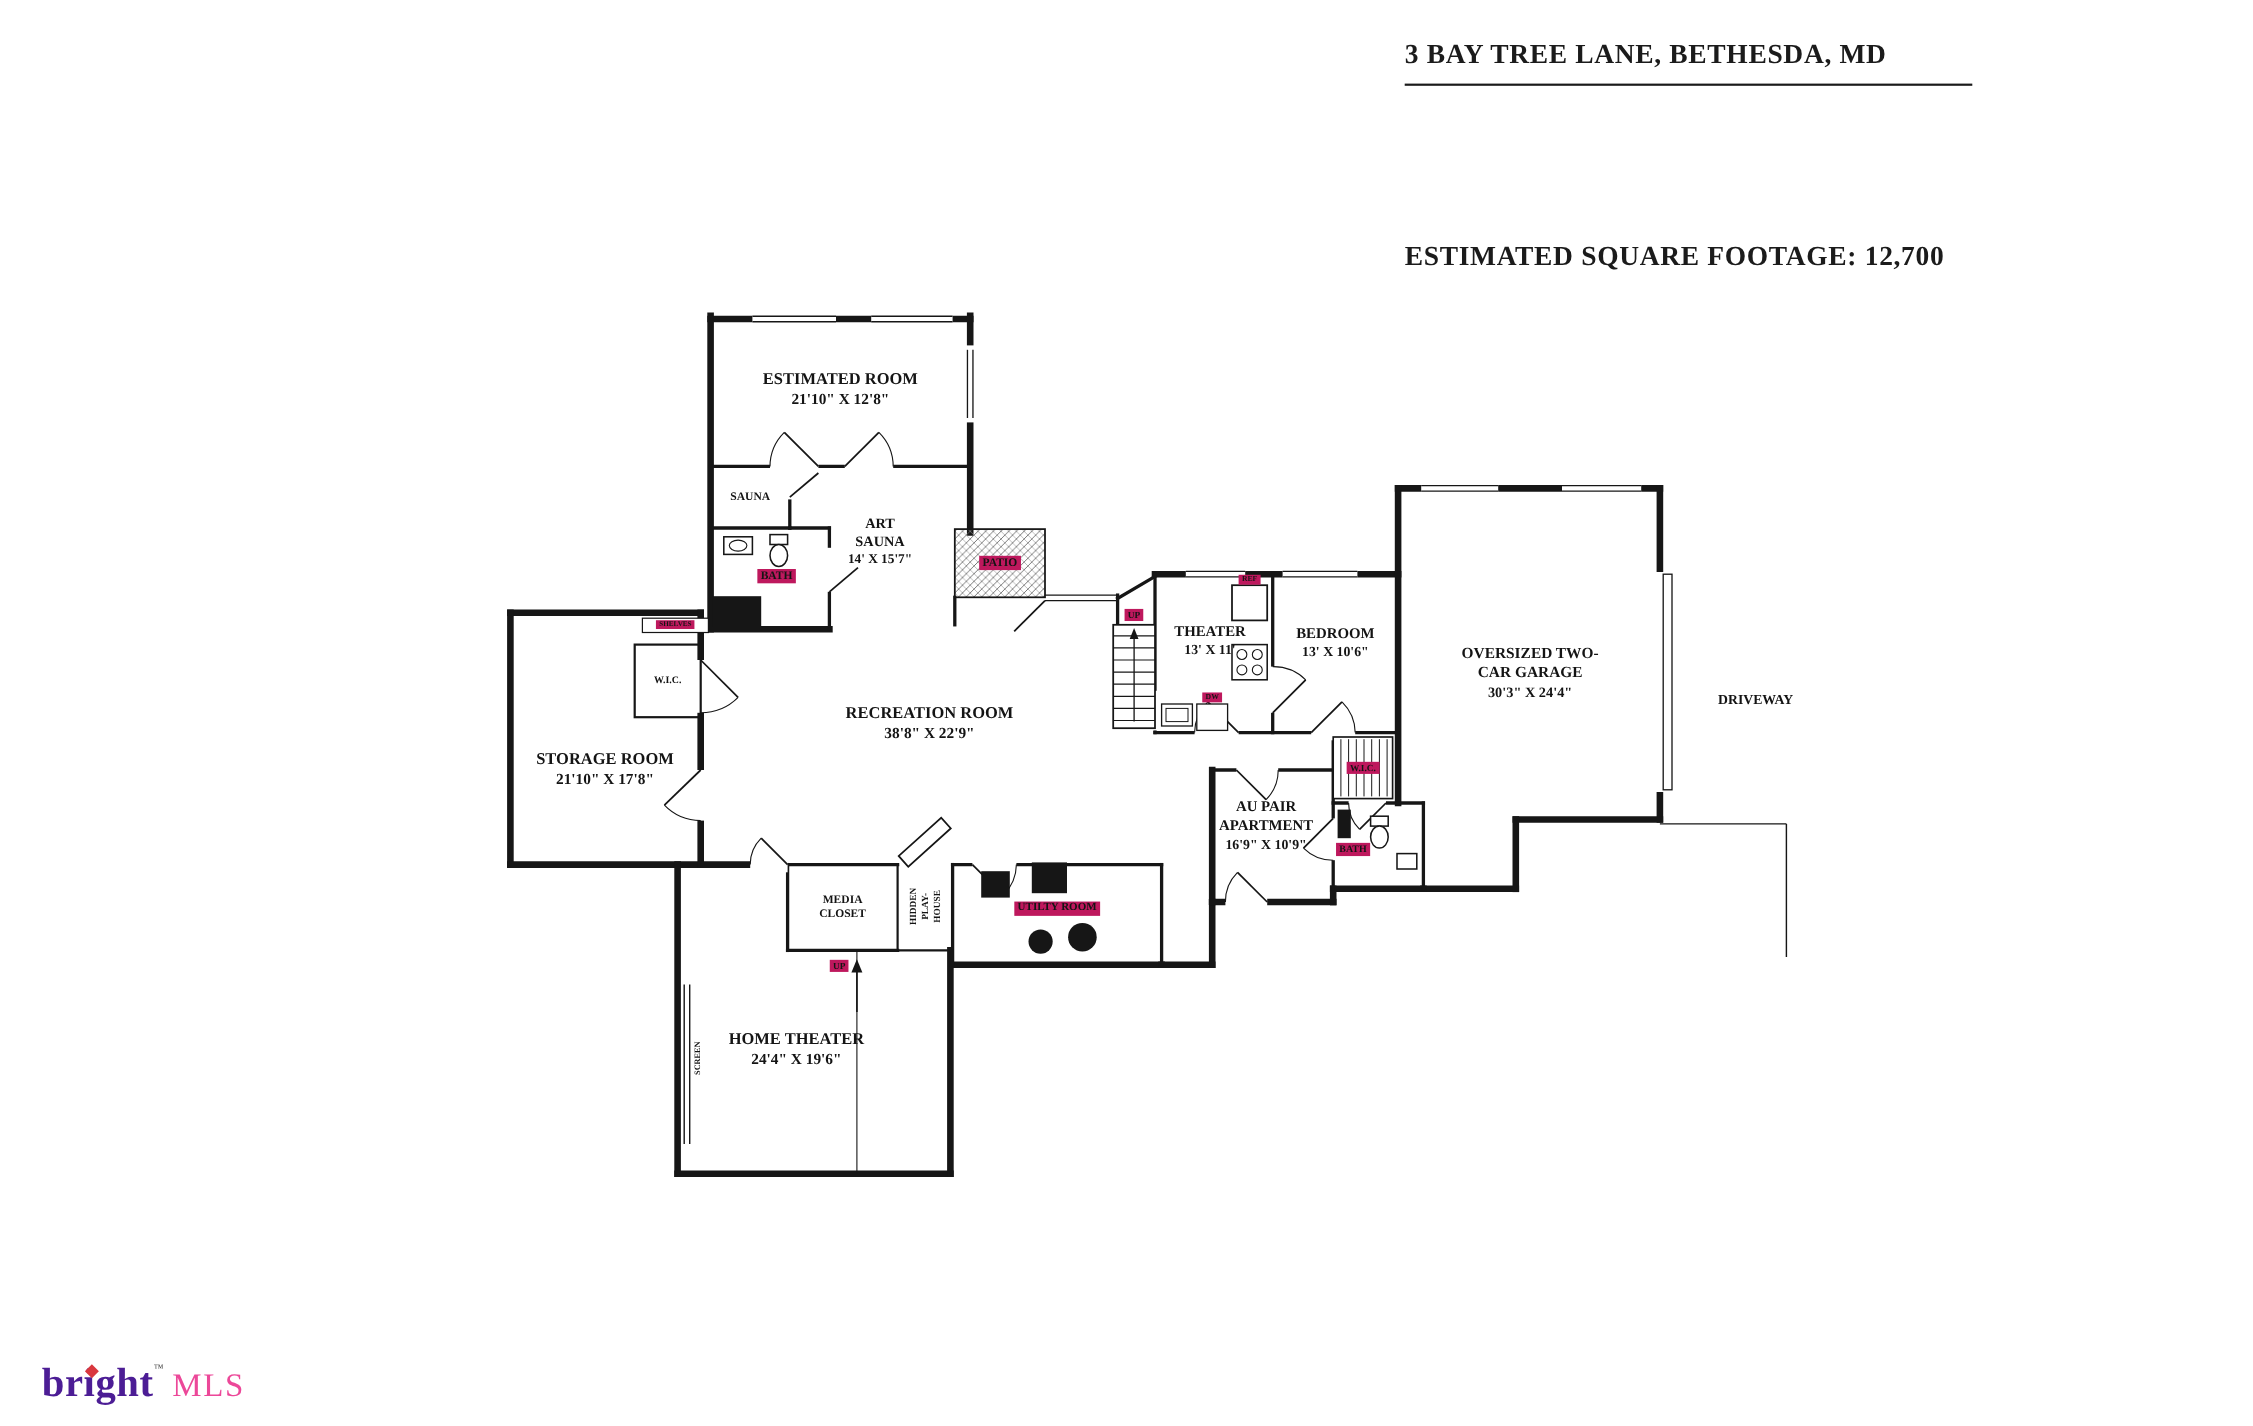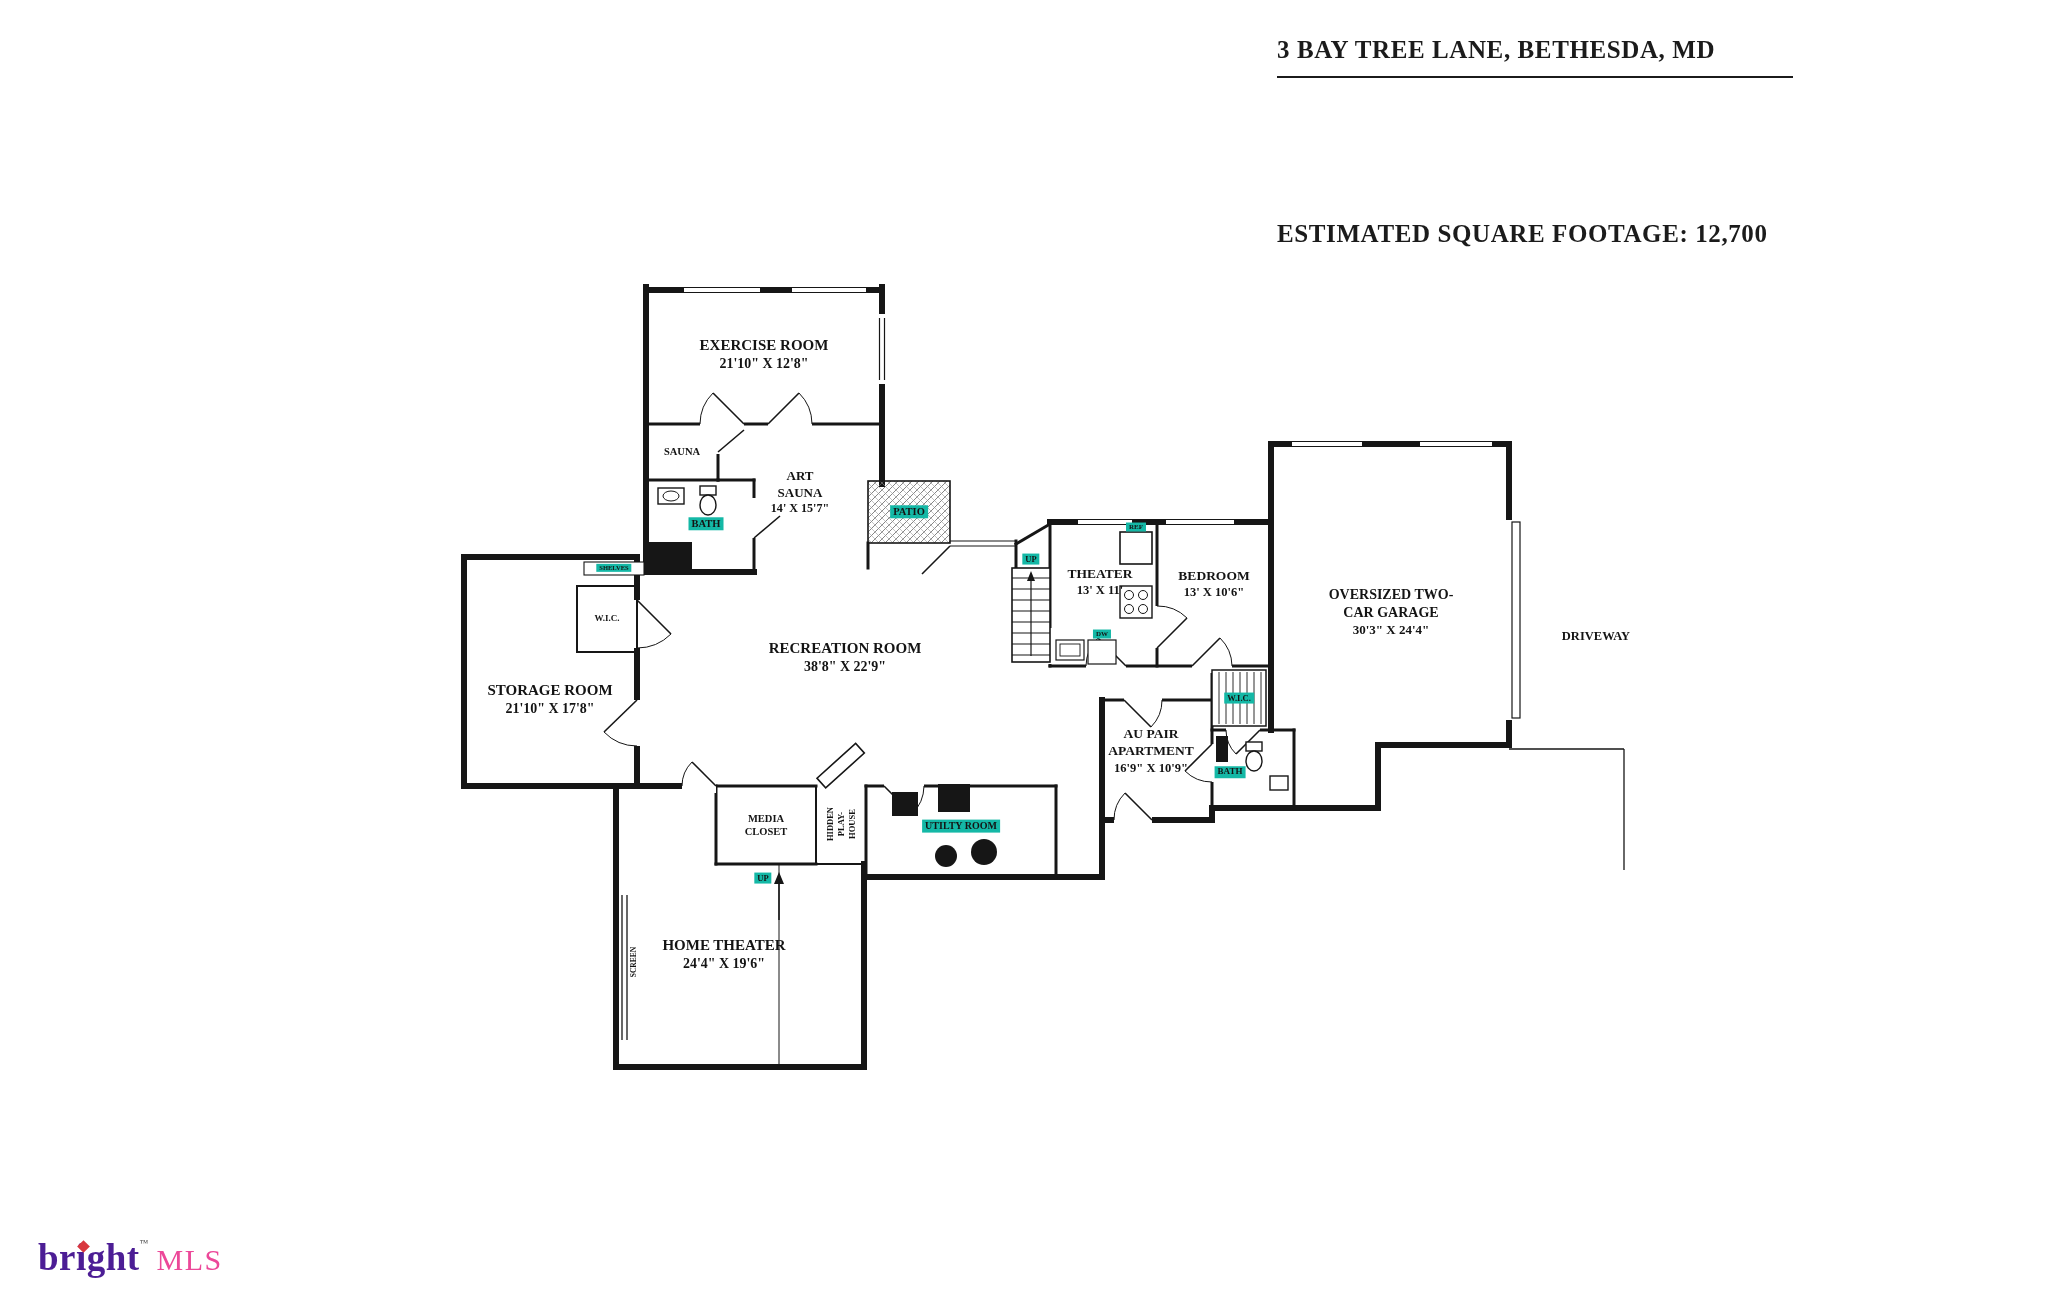--- a/index.html
+++ b/index.html
@@ -4,21 +4,21 @@
 <style>
   html,body{margin:0;padding:0;background:#fff;}
   .stage{position:relative;width:2048px;height:1296px;background:#ffffff;overflow:hidden;
          font-family:Liberation Serif, serif;color:#1b1b1b;padding-left:16px;}
   .hdr{position:absolute;font-weight:700;letter-spacing:.6px;color:#1b1b1b;}
   .lbl{position:absolute;transform:translate(-50%,-50%);text-align:center;color:#141414;
        font-weight:700;line-height:1.28;white-space:nowrap;}
   .lbl .nm{white-space:nowrap;}
   .lbl .nm.wrap{white-space:normal;}
   .lbl .dm{font-size:.93em;white-space:nowrap;}
-  .bg{background:#14b8a6;padding:0 3px;}
+  .bg{background:#be185d;padding:0 3px;}
   .rot{transform:translate(-50%,-50%) rotate(-90deg);}
   svg{position:absolute;left:0;top:0;}
   .lower-block{position:absolute;left:1258px;top:952px;color:#1b1b1b;}
   .lower-block .l1{font-size:30px;font-weight:700;letter-spacing:.5px;}
   .lower-block .l2{font-size:21px;font-weight:700;margin-top:10px;}
   .lower-block .l3{font-size:21px;font-weight:700;margin-top:8px;}
   .logo{position:absolute;left:38px;top:1236px;height:54px;}
   .logo .brand{font-size:37px;font-weight:800;color:#4c1d95;letter-spacing:.5px;}
   .logo .tm{font-size:9px;color:#3f3f3f;vertical-align:top;position:relative;top:2px;}
   .logo .mls{font-size:30px;font-weight:400;color:#ec4899;letter-spacing:1.5px;margin-left:8px;}
@@ -277,21 +277,21 @@
     <g stroke="#161616" stroke-width="1.3" fill="none">
       <line x1="1509" y1="749" x2="1624" y2="749"></line>
       <line x1="1624" y1="749" x2="1624" y2="870"></line>
     </g>
   </svg>
 
   <div class="hdr" style="left:1277px;top:36px;font-size:25px;width:516px;border-bottom:2px solid #1b1b1b;padding-bottom:12px;">3 BAY TREE LANE, BETHESDA, MD</div>
   <div class="hdr" style="left:1277px;top:220px;font-size:25px;">ESTIMATED SQUARE FOOTAGE: 12,700</div>
 
   <div class="lbl" style="left:764px;top:355px;font-size:15px;">
-    <div class="nm">EXERCISE ROOM</div>
+    <div class="nm">ESTIMATED ROOM</div>
     <div class="dm">21'10" X 12'8"</div>
   </div>
 
   <div class="lbl" style="left:682px;top:452px;font-size:10.5px;">
     <div class="nm">SAUNA</div>
   </div>
 
   <div class="lbl" style="left:706px;top:524px;font-size:10.5px;">
     <div class="nm bg">BATH</div>
   </div>

